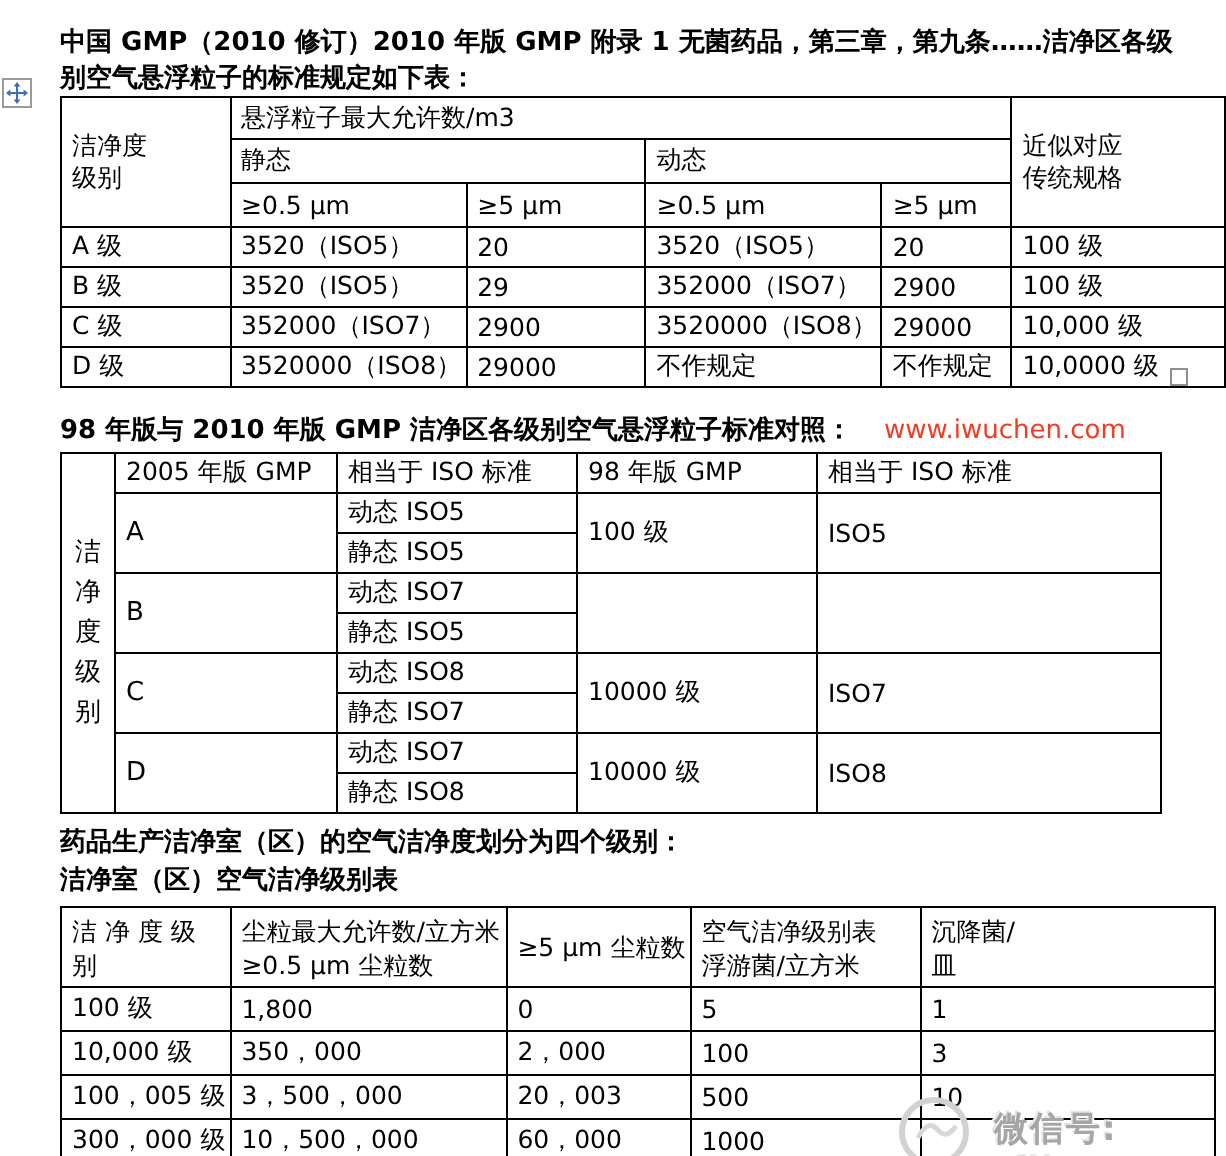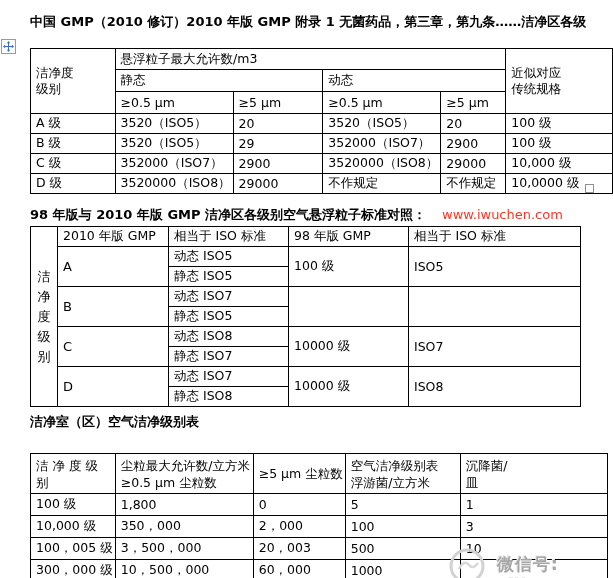--- a/index.html
+++ b/index.html
@@ -41,20 +41,21 @@
         <polygon points="5.5,0 3.8,2.2 7.2,2.2"></polygon>
         <polygon points="5.5,11 3.8,8.8 7.2,8.8"></polygon>
         <polygon points="0,5.5 2.2,3.8 2.2,7.2"></polygon>
         <polygon points="11,5.5 8.8,3.8 8.8,7.2"></polygon>
       </g>
     </svg>
   </div>
 
   <div class="title-block">
     <div>中国 GMP（2010 修订）2010 年版 GMP 附录 1 无菌药品，第三章，第九条……洁净区各级</div>
+    <div>别空气悬浮粒子的标准规定如下表：</div>
   </div>
 
   <table class="t1">
     <colgroup>
         <col style="width:85px">
         <col style="width:103px">
         <col style="width:90px">
         <col style="width:110px">
         <col style="width:65px">
         <col style="width:107px">
@@ -132,21 +133,21 @@
       </colgroup>
     <tbody>
         <tr style="height:19px">
       <td rowspan="9" class="side-col">
         <div>洁</div>
         <div>净</div>
         <div>度</div>
         <div>级</div>
         <div>别</div>
       </td>
-      <td>2010 年版 GMP</td>
+      <td>2005 年版 GMP</td>
       <td>相当于 ISO 标准</td>
       <td>98 年版 GMP</td>
       <td>相当于 ISO 标准</td>
     </tr>
     <tr style="height:19px">
       <td rowspan="2" class="grade-cell">A</td>
       <td>动态 ISO5</td>
       <td rowspan="2">100 级</td>
       <td rowspan="2">ISO5</td>
     </tr>
@@ -177,20 +178,21 @@
       <td rowspan="2">10000 级</td>
       <td rowspan="2">ISO8</td>
     </tr>
     <tr style="height:19px">
       <td>静态 ISO8</td>
     </tr>
   </tbody>
     </table>
 
   <div class="s3-title">
+    <div>药品生产洁净室（区）的空气洁净度划分为四个级别：</div>
     <div>洁净室（区）空气洁净级别表</div>
   </div>
 
   <table class="t3">
     <colgroup>
         <col style="width:65px">
         <col style="width:138px">
         <col style="width:92px">
         <col style="width:115px">
         <col style="width:147px">

